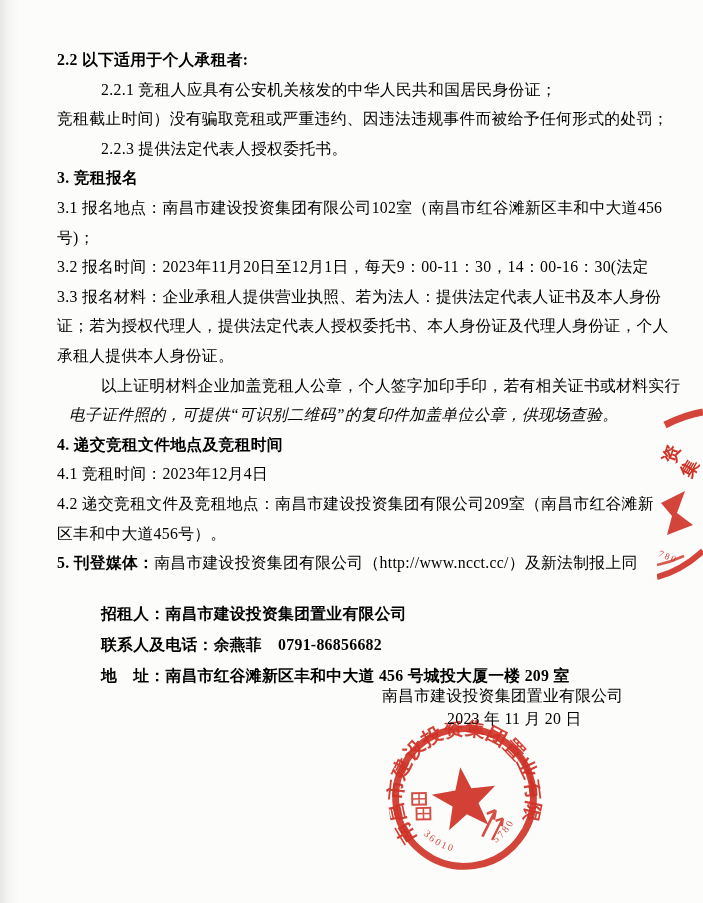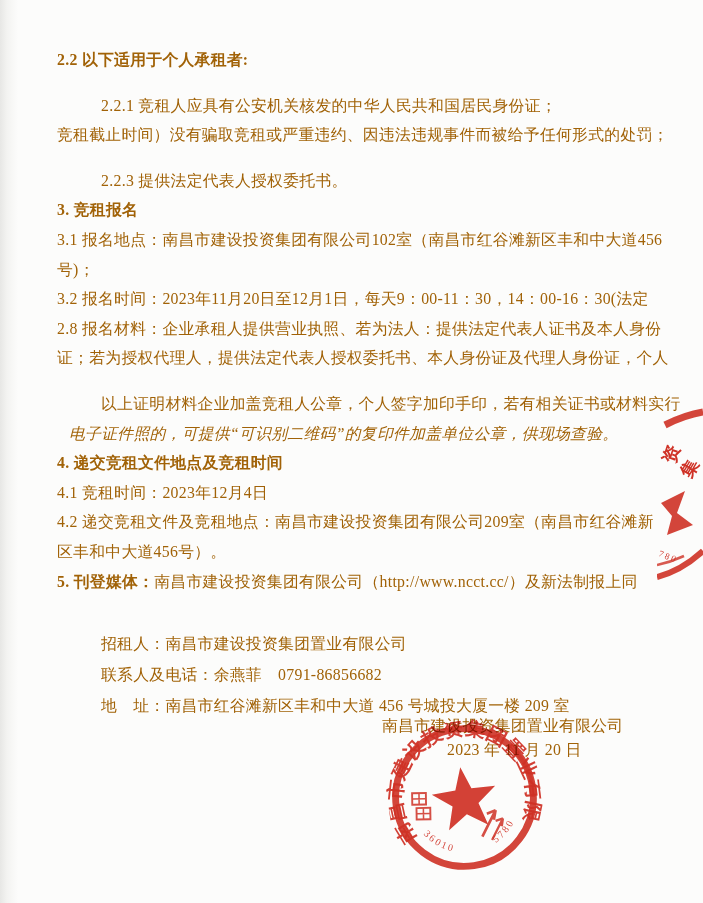--- a/index.html
+++ b/index.html
@@ -14,28 +14,28 @@
     overflow:hidden;
   }
   .page::before{
     content:"";position:absolute;left:0;top:0;bottom:0;width:18px;
     background:linear-gradient(90deg,#e7e7e5 0px,#f3f3f1 7px,rgba(252,252,251,0) 18px);
     pointer-events:none;z-index:5;
   }
   .doc{
     position:absolute;left:0;top:0;width:703px;
     padding:45px 0 0 57px;box-sizing:border-box;
-    color:#a16207;font-size:15.8px;line-height:29.6px;
+    color:#000000;font-size:15.8px;line-height:29.6px;
     letter-spacing:0.3px;
   }
   .ln{white-space:nowrap;height:29.6px;}
   .bold{font-weight:700;}
-  .ind1{padding-left:44px;margin-top:16px;}
+  .ind1{padding-left:44px;}
   .indxs{padding-left:12px;font-style:italic;}
-  .contact{margin-top:32px;margin-left:44px;line-height:31px;}
+  .contact{margin-top:20px;margin-left:44px;line-height:31px;font-weight:bold;}
   .contact .ln{height:31px;}
   .sig{margin-top:-7px;margin-left:325px;line-height:23.5px;position:relative;z-index:2;}
   .sig .ln{height:23.5px;}
   .sig-date{margin-left:65px;}
   .seal-main{
     position:absolute;left:388px;top:721px;width:153px;height:153px;
     transform:rotate(-8deg);
     mix-blend-mode:multiply;z-index:3;
   }
   .seal-edge{
@@ -51,22 +51,23 @@
 
   <div class="doc">
     <div class="ln bold">2.2 以下适用于个人承租者:</div>
     <div class="ln ind1">2.2.1 竞租人应具有公安机关核发的中华人民共和国居民身份证；</div>
     <div class="ln">竞租截止时间）没有骗取竞租或严重违约、因违法违规事件而被给予任何形式的处罚；</div>
     <div class="ln ind1">2.2.3 提供法定代表人授权委托书。</div>
     <div class="ln bold">3. 竞租报名</div>
     <div class="ln">3.1 报名地点：南昌市建设投资集团有限公司102室（南昌市红谷滩新区丰和中大道456</div>
     <div class="ln">号)；</div>
     <div class="ln">3.2 报名时间：2023年11月20日至12月1日，每天9：00-11：30，14：00-16：30(法定</div>
-    <div class="ln">2.8 报名材料：企业承租人提供营业执照、若为法人：提供法定代表人证书及本人身份</div>
+    <div class="ln">3.3 报名材料：企业承租人提供营业执照、若为法人：提供法定代表人证书及本人身份</div>
     <div class="ln">证；若为授权代理人，提供法定代表人授权委托书、本人身份证及代理人身份证，个人</div>
+    <div class="ln">承租人提供本人身份证。</div>
     <div class="ln ind1">以上证明材料企业加盖竞租人公章，个人签字加印手印，若有相关证书或材料实行</div>
     <div class="ln indxs">电子证件照的，可提供“可识别二维码”的复印件加盖单位公章，供现场查验。</div>
     <div class="ln bold">4. 递交竞租文件地点及竞租时间</div>
     <div class="ln">4.1 竞租时间：2023年12月4日</div>
     <div class="ln">4.2 递交竞租文件及竞租地点：南昌市建设投资集团有限公司209室（南昌市红谷滩新</div>
     <div class="ln">区丰和中大道456号）。</div>
     <div class="ln"><span class="bold">5. 刊登媒体：</span><span>南昌市建设投资集团有限公司（http://www.ncct.cc/）及新法制报上同</span></div>
 
     <div class="contact">
       <div class="ln">招租人：南昌市建设投资集团置业有限公司</div>

